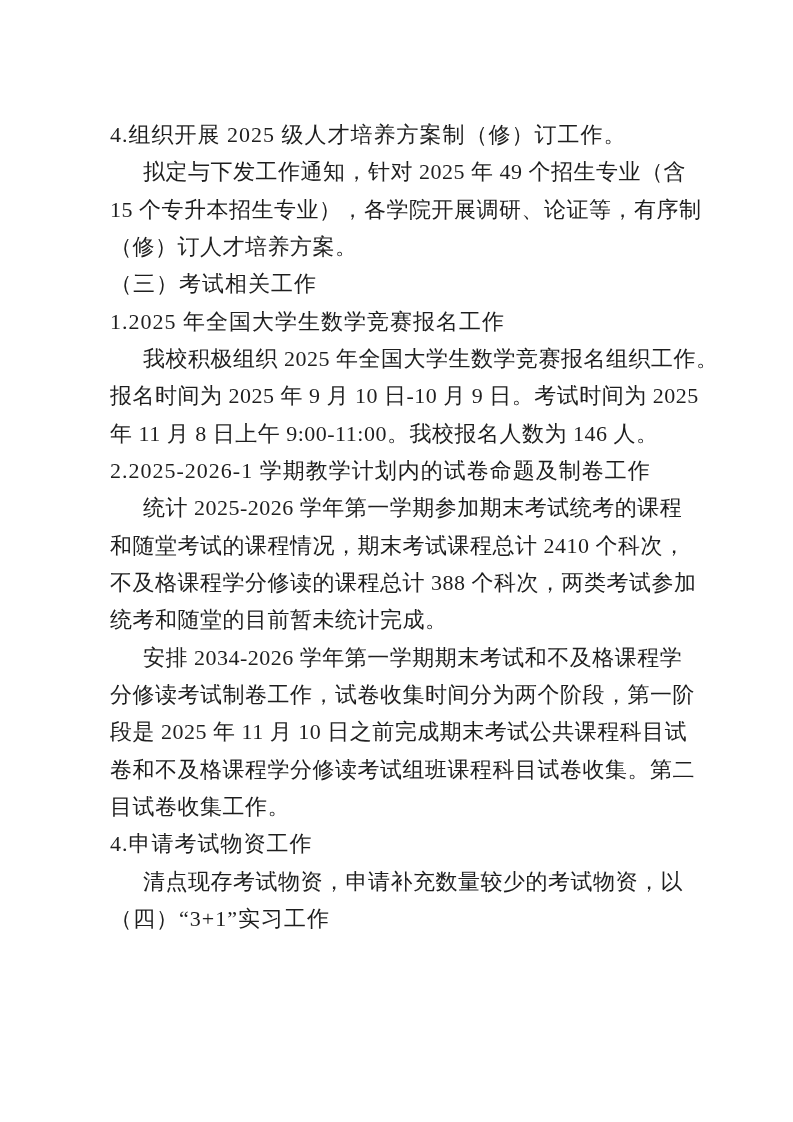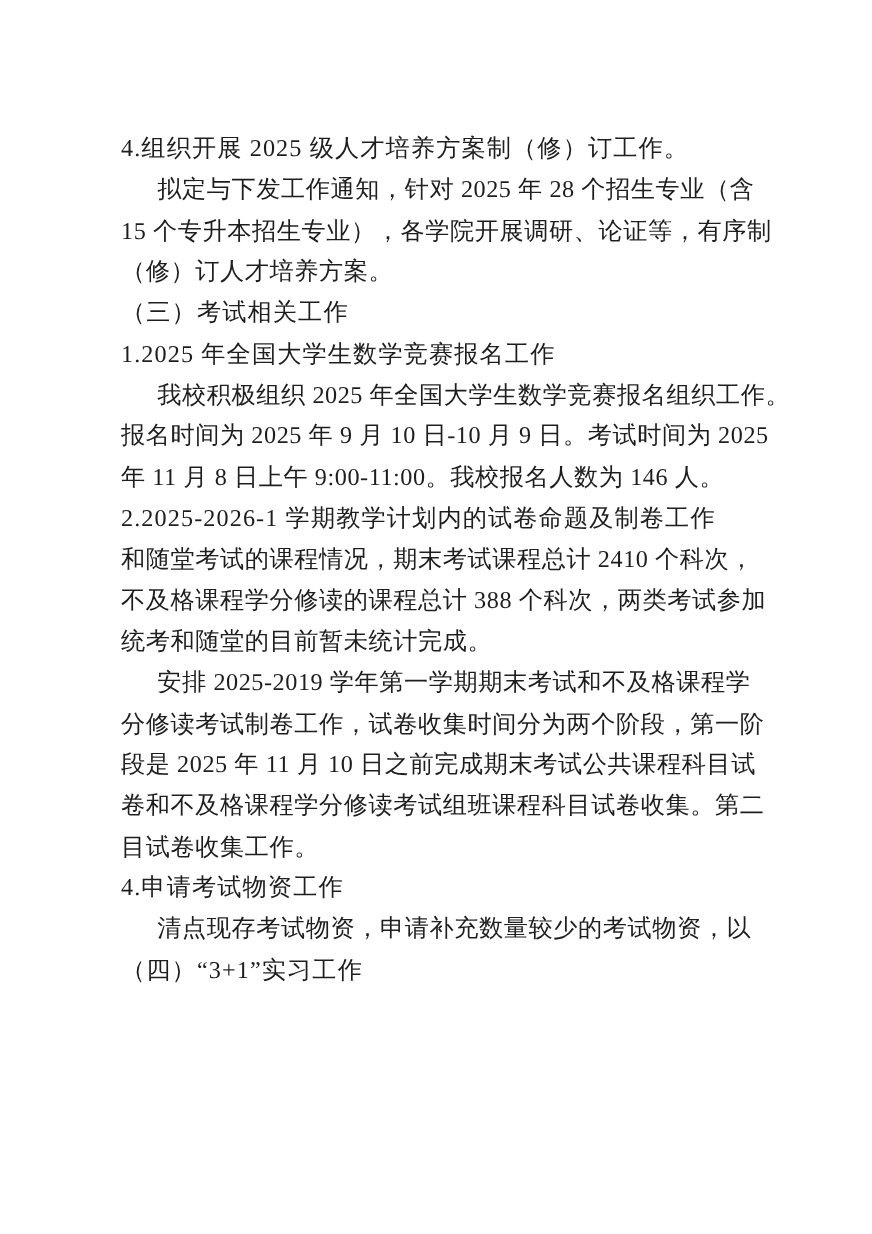--- a/index.html
+++ b/index.html
@@ -44,33 +44,34 @@
   .kai {
     letter-spacing: 1px;
   }
 </style>
 </head>
 <body>
 
 <div class="page">
   <div class="content">
     <div class="line kai">4.组织开展 2025 级人才培养方案制（修）订工作。</div>
-    <div class="line indent jfull">拟定与下发工作通知，针对 2025 年 28 个招生专业（含</div>
+    <div class="line indent jfull">拟定与下发工作通知，针对 2025 年 49 个招生专业（含</div>
     <div class="line jfull">15 个专升本招生专业），各学院开展调研、论证等，有序制</div>
     <div class="line">（修）订人才培养方案。</div>
     <div class="line kai">（三）考试相关工作</div>
     <div class="line kai">1.2025 年全国大学生数学竞赛报名工作</div>
     <div class="line indent jfull">我校积极组织 2025 年全国大学生数学竞赛报名组织工作。</div>
     <div class="line jfull">报名时间为 2025 年 9 月 10 日-10 月 9 日。考试时间为 2025</div>
     <div class="line">年 11 月 8 日上午 9:00-11:00。我校报名人数为 146 人。</div>
     <div class="line kai">2.2025-2026-1 学期教学计划内的试卷命题及制卷工作</div>
+    <div class="line indent jfull">统计 2025-2026 学年第一学期参加期末考试统考的课程</div>
     <div class="line jfull">和随堂考试的课程情况，期末考试课程总计 2410 个科次，</div>
     <div class="line jfull">不及格课程学分修读的课程总计 388 个科次，两类考试参加</div>
     <div class="line">统考和随堂的目前暂未统计完成。</div>
-    <div class="line indent jfull">安排 2025-2019 学年第一学期期末考试和不及格课程学</div>
+    <div class="line indent jfull">安排 2034-2026 学年第一学期期末考试和不及格课程学</div>
     <div class="line jfull">分修读考试制卷工作，试卷收集时间分为两个阶段，第一阶</div>
     <div class="line jfull">段是 2025 年 11 月 10 日之前完成期末考试公共课程科目试</div>
     <div class="line jfull">卷和不及格课程学分修读考试组班课程科目试卷收集。第二</div>
     <div class="line">目试卷收集工作。</div>
     <div class="line kai">4.申请考试物资工作</div>
     <div class="line indent jfull">清点现存考试物资，申请补充数量较少的考试物资，以</div>
     <div class="line kai">（四）“3+1”实习工作</div>
   </div>
 </div>
 

